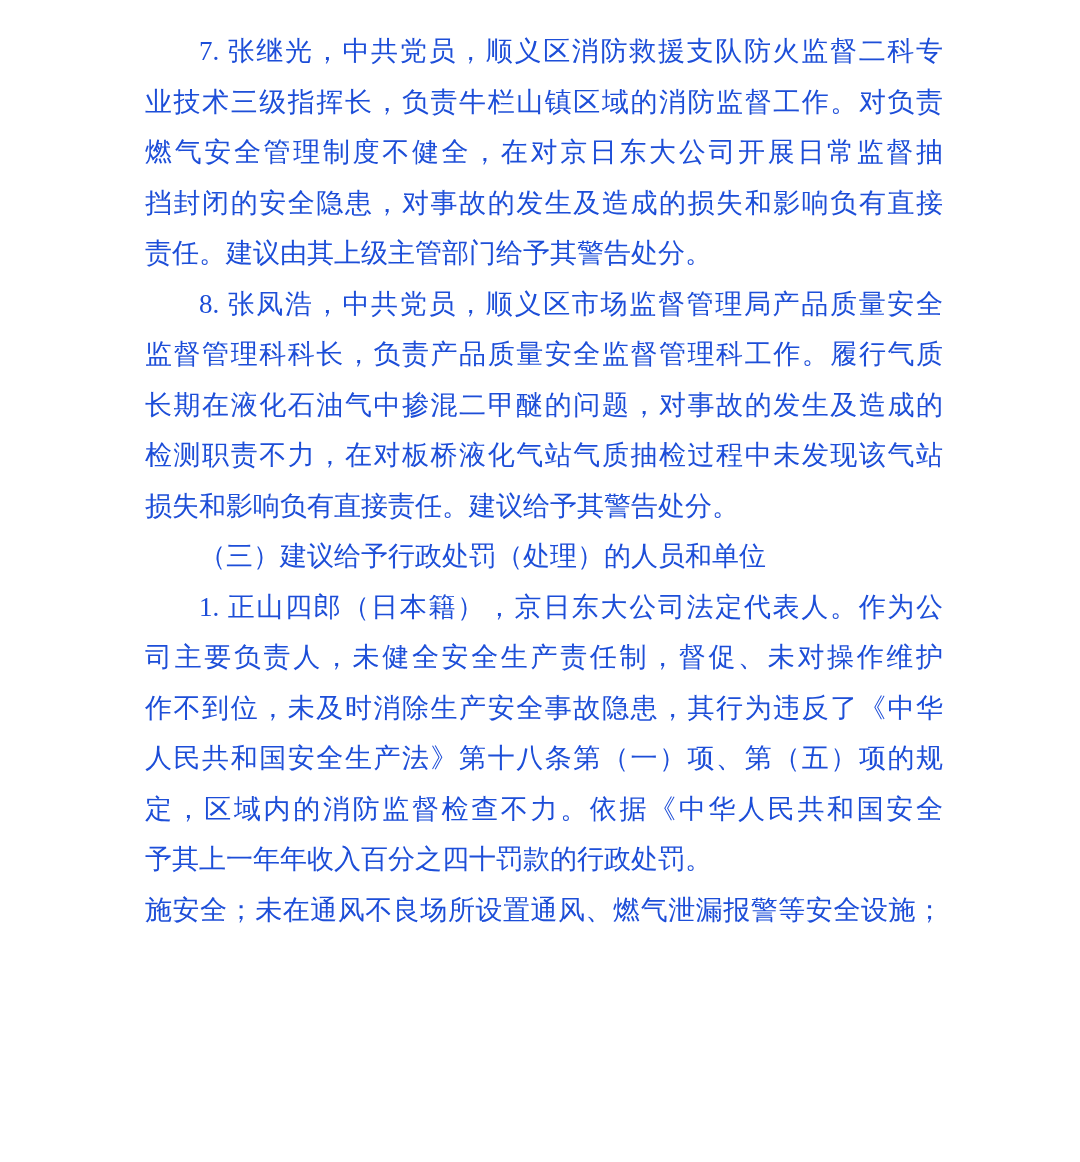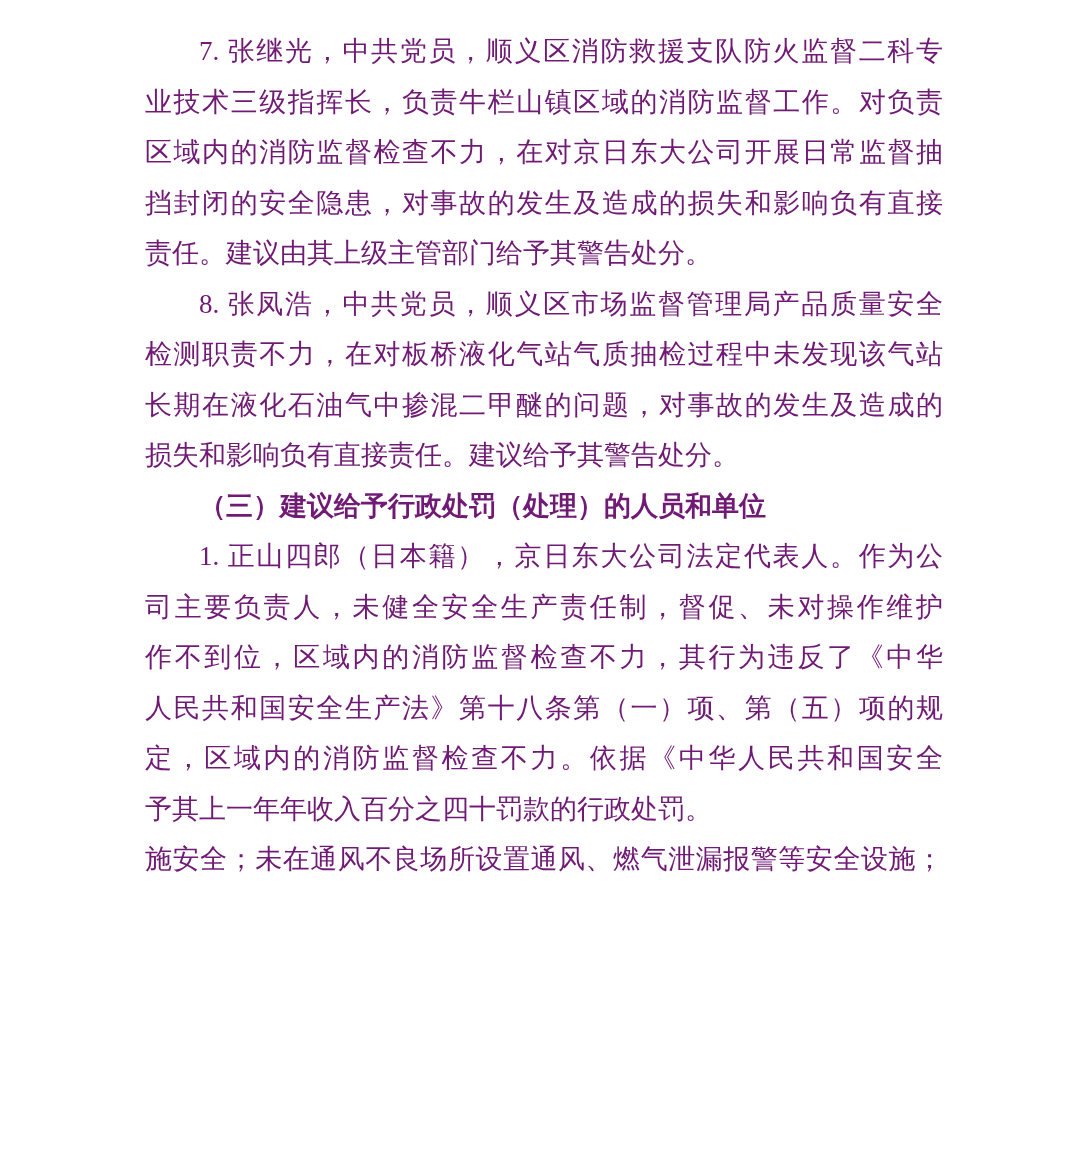--- a/index.html
+++ b/index.html
@@ -10,21 +10,21 @@
   .page {
     position: relative;
     width: 1080px;
     height: 1162px;
     margin: 0 auto;
     background: #ffffff;
     overflow: hidden;
     box-sizing: border-box;
     padding: 26px 137px 0 145px;
     font-family: "Liberation Serif", "DejaVu Serif", serif;
-    color: #701a75;
+    color: #1d4ed8;
   }
   .para {
     margin: 0;
     padding: 0;
   }
   .line {
     font-size: 27px;
     line-height: 50.5px;
     height: 50.5px;
     text-align: justify;
@@ -33,52 +33,53 @@
     white-space: normal;
     overflow: hidden;
   }
   .line.indent {
     text-indent: 2em;
   }
   .line.end {
     text-align-last: left;
   }
   .line.heading {
-    font-weight: 700;
+    font-weight: 400;
     text-align-last: left;
   }
 </style>
 </head>
 <body>
 
 <div class="page">
 
   <div class="para">
     <div class="line indent">7. 张继光，中共党员，顺义区消防救援支队防火监督二科专</div>
     <div class="line">业技术三级指挥长，负责牛栏山镇区域的消防监督工作。对负责</div>
-    <div class="line">区域内的消防监督检查不力，在对京日东大公司开展日常监督抽</div>
+    <div class="line">燃气安全管理制度不健全，在对京日东大公司开展日常监督抽</div>
     <div class="line">挡封闭的安全隐患，对事故的发生及造成的损失和影响负有直接</div>
     <div class="line end">责任。建议由其上级主管部门给予其警告处分。</div>
   </div>
 
   <div class="para">
     <div class="line indent">8. 张凤浩，中共党员，顺义区市场监督管理局产品质量安全</div>
+    <div class="line">监督管理科科长，负责产品质量安全监督管理科工作。履行气质</div>
+    <div class="line">长期在液化石油气中掺混二甲醚的问题，对事故的发生及造成的</div>
     <div class="line">检测职责不力，在对板桥液化气站气质抽检过程中未发现该气站</div>
-    <div class="line">长期在液化石油气中掺混二甲醚的问题，对事故的发生及造成的</div>
     <div class="line end">损失和影响负有直接责任。建议给予其警告处分。</div>
   </div>
 
   <div class="para">
     <div class="line indent heading">（三）建议给予行政处罚（处理）的人员和单位</div>
   </div>
 
   <div class="para">
     <div class="line indent">1. 正山四郎（日本籍），京日东大公司法定代表人。作为公</div>
     <div class="line">司主要负责人，未健全安全生产责任制，督促、未对操作维护</div>
-    <div class="line">作不到位，区域内的消防监督检查不力，其行为违反了《中华</div>
+    <div class="line">作不到位，未及时消除生产安全事故隐患，其行为违反了《中华</div>
     <div class="line">人民共和国安全生产法》第十八条第（一）项、第（五）项的规</div>
     <div class="line">定，区域内的消防监督检查不力。依据《中华人民共和国安全</div>
     <div class="line end">予其上一年年收入百分之四十罚款的行政处罚。</div>
   </div>
 
   <div class="para">
     <div class="line">施安全；未在通风不良场所设置通风、燃气泄漏报警等安全设施；</div>
   </div>
 
 </div>

